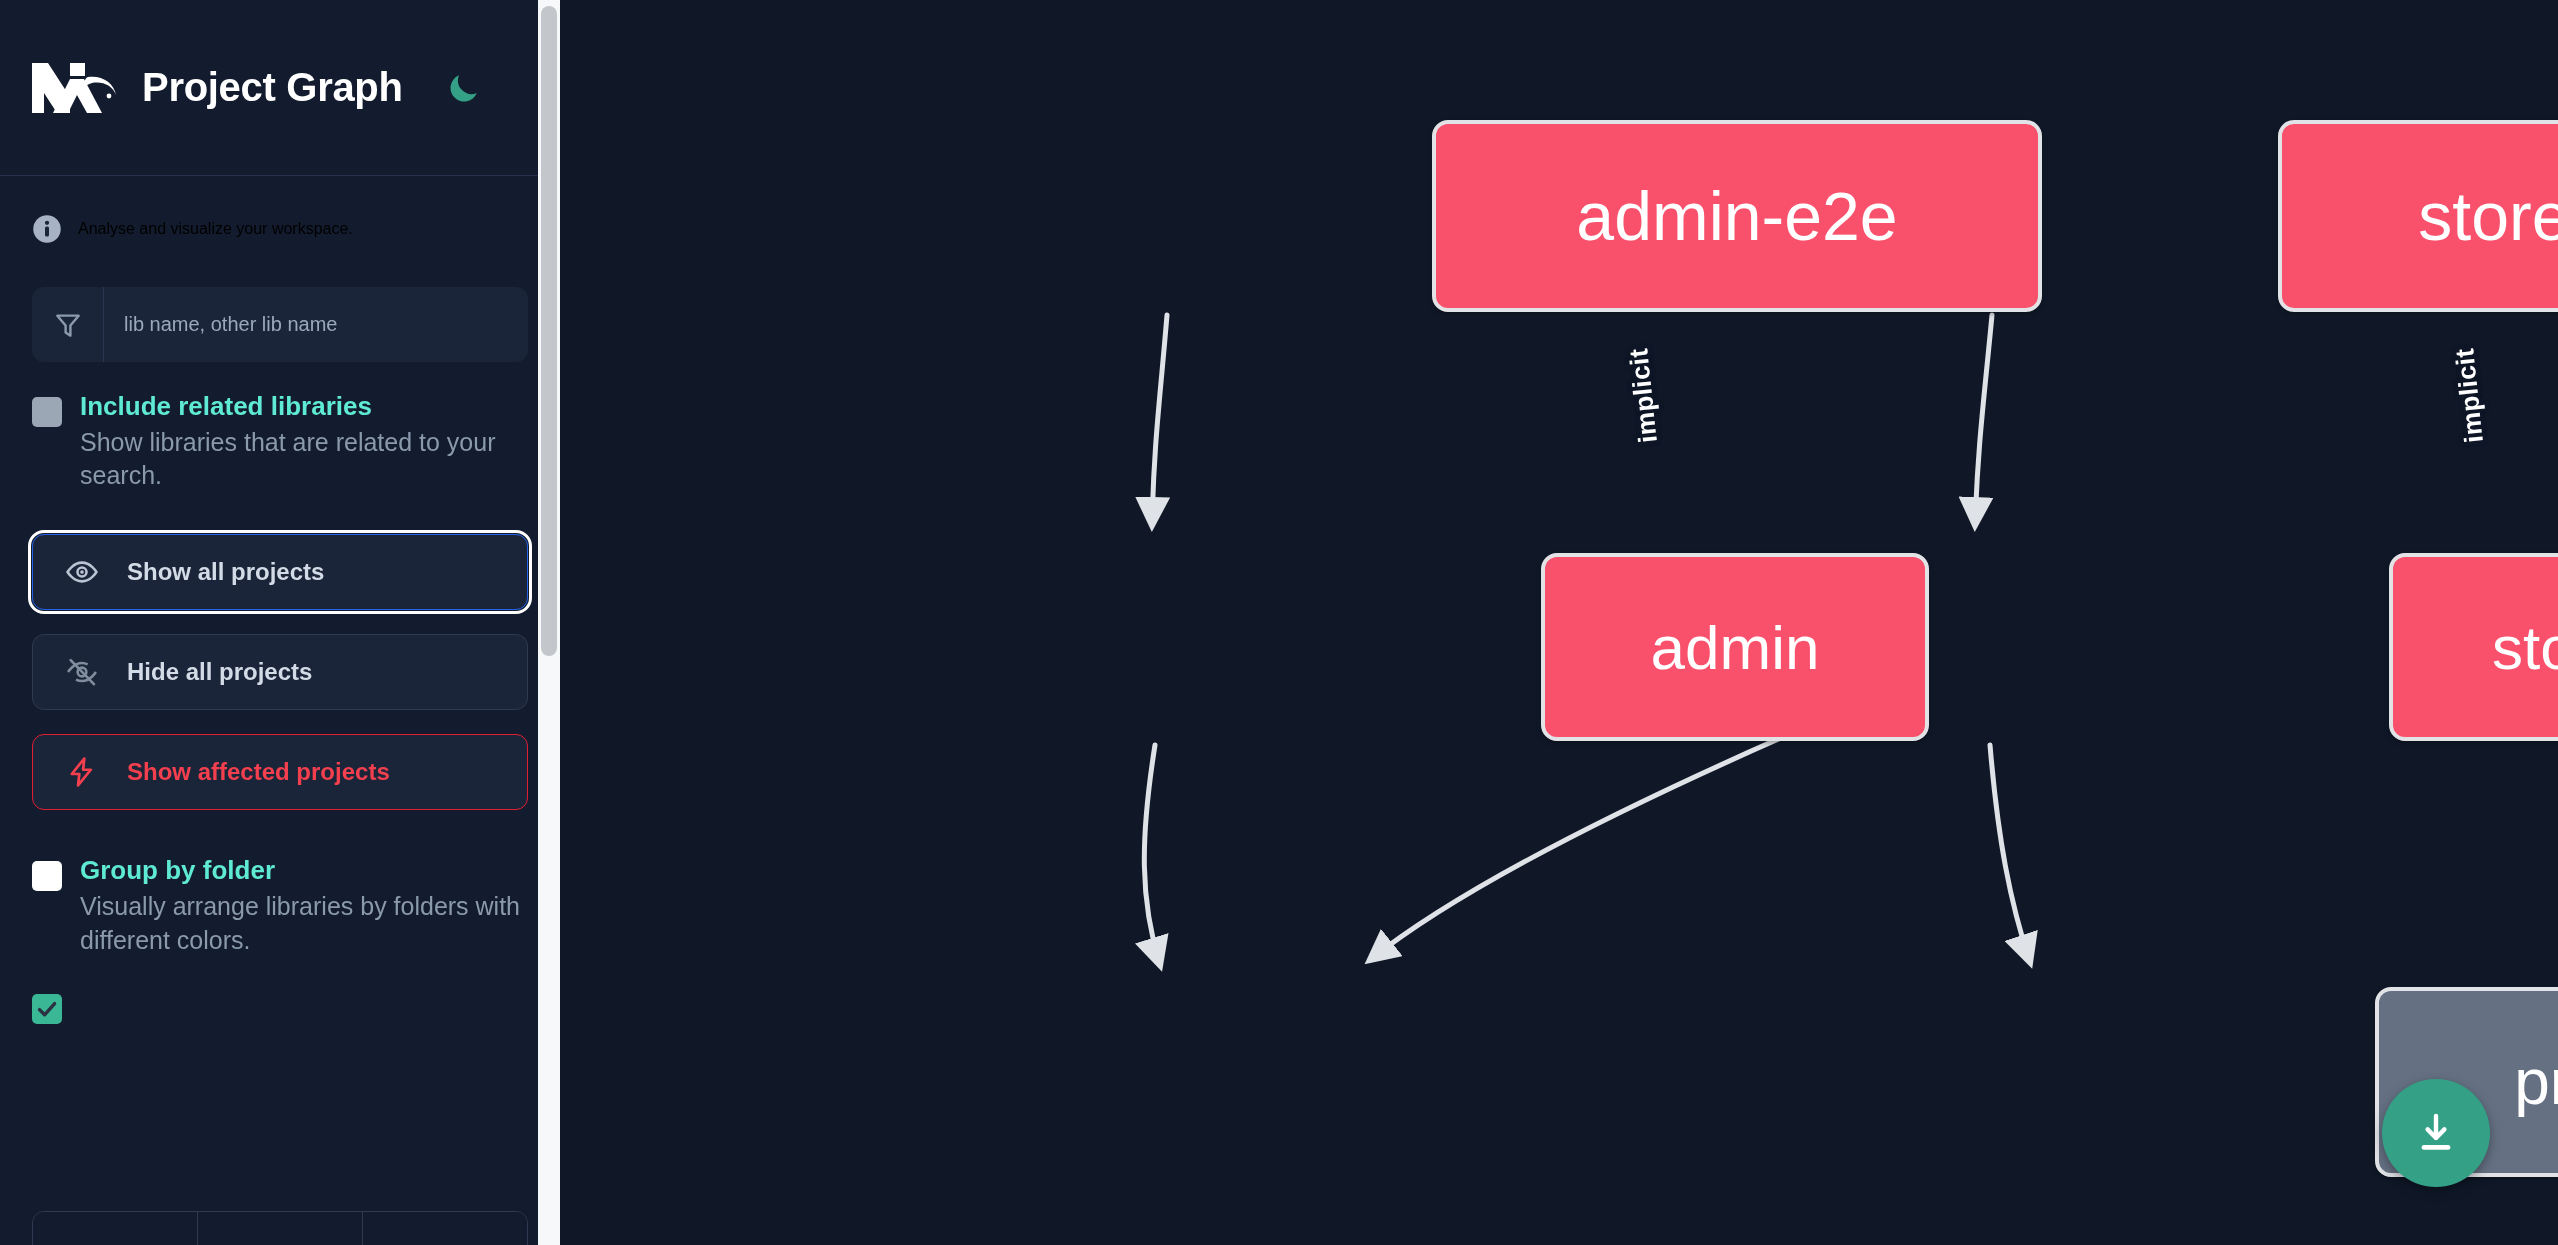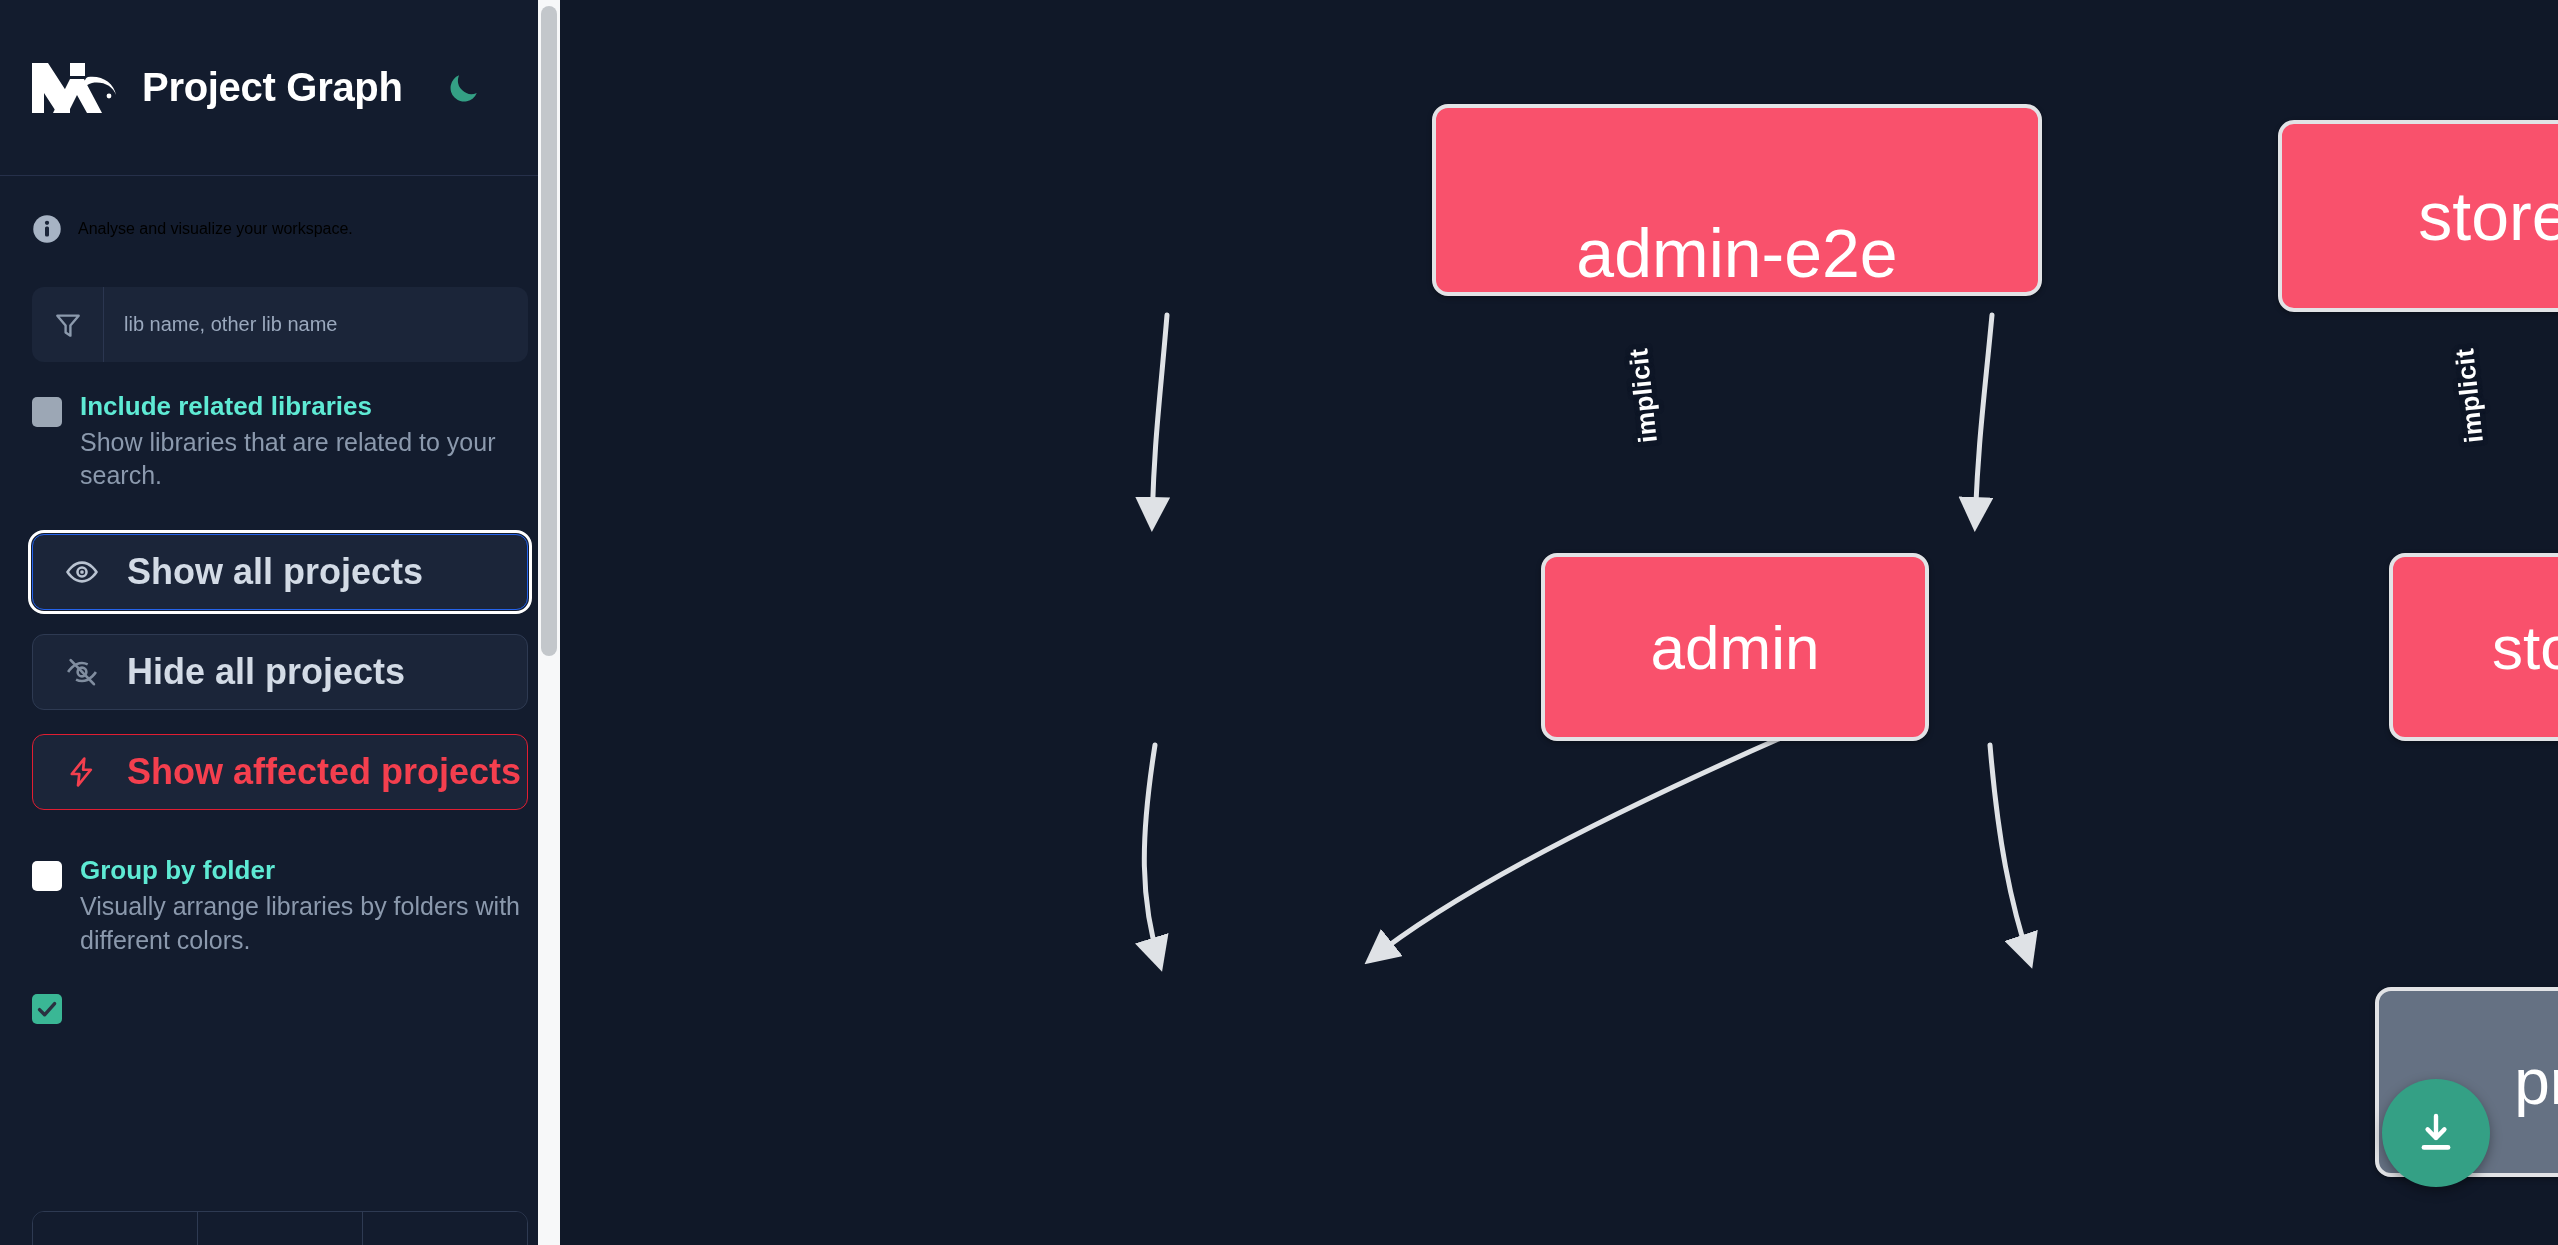--- a/index.html
+++ b/index.html
@@ -104,21 +104,21 @@
   .btn-stack { padding: 0 32px; margin-top: 42px; display: flex; flex-direction: column; gap: 24px; }
   .sb-btn {
     height: 76px;
     border-radius: 12px;
     display: flex; align-items: center;
     padding-left: 32px;
     gap: 28px;
     background: #1b2539;
     border: 1.5px solid transparent;
     cursor: pointer;
-    font-size: 36px;
+    font-size: 24px;
     color: #d3dbe6;
     font-family: "Liberation Sans", sans-serif;
     font-weight: 700;
   }
   .sb-btn.focused {
     border-color: #2563eb;
     outline: 3px solid #ffffff;
     outline-offset: 1px;
   }
   .sb-btn.danger { border-color: #e11d31; color: #f43f4e; }
@@ -330,21 +330,21 @@
         <path d="M 1432 315 C 1424 400 1418 442 1415 525" marker-end="url(#arw)"></path>
 
         <path d="M 595 745 C 580 840 580 900 600 965" marker-end="url(#arw)"></path>
 
         <path d="M 1262 720 C 1100 790 910 880 810 960" marker-end="url(#arw)"></path>
 
         <path d="M 1430 745 C 1438 840 1450 902 1470 962" marker-end="url(#arw)"></path>
       </g>
     </svg>
 
-    <div class="gnode" style="left:872px; top:104px; width:610px; height:192px; background:#f9516c; font-size:68px;align-items:flex-end;">
+    <div class="gnode" style="left:872px; top:120px; width:610px; height:192px; background:#f9516c; font-size:68px;">
       <span>admin-e2e</span>
     </div>
 
     <div class="gnode" style="left:1718px; top:120px; width:568px; height:192px; background:#f9516c; font-size:68px;">
       <span>store-e2e</span>
     </div>
 
     <div class="gnode" style="left:981px; top:553px; width:388px; height:188px; background:#f9516c; font-size:62px;align-items:center;">
       <span>admin</span>
     </div>

